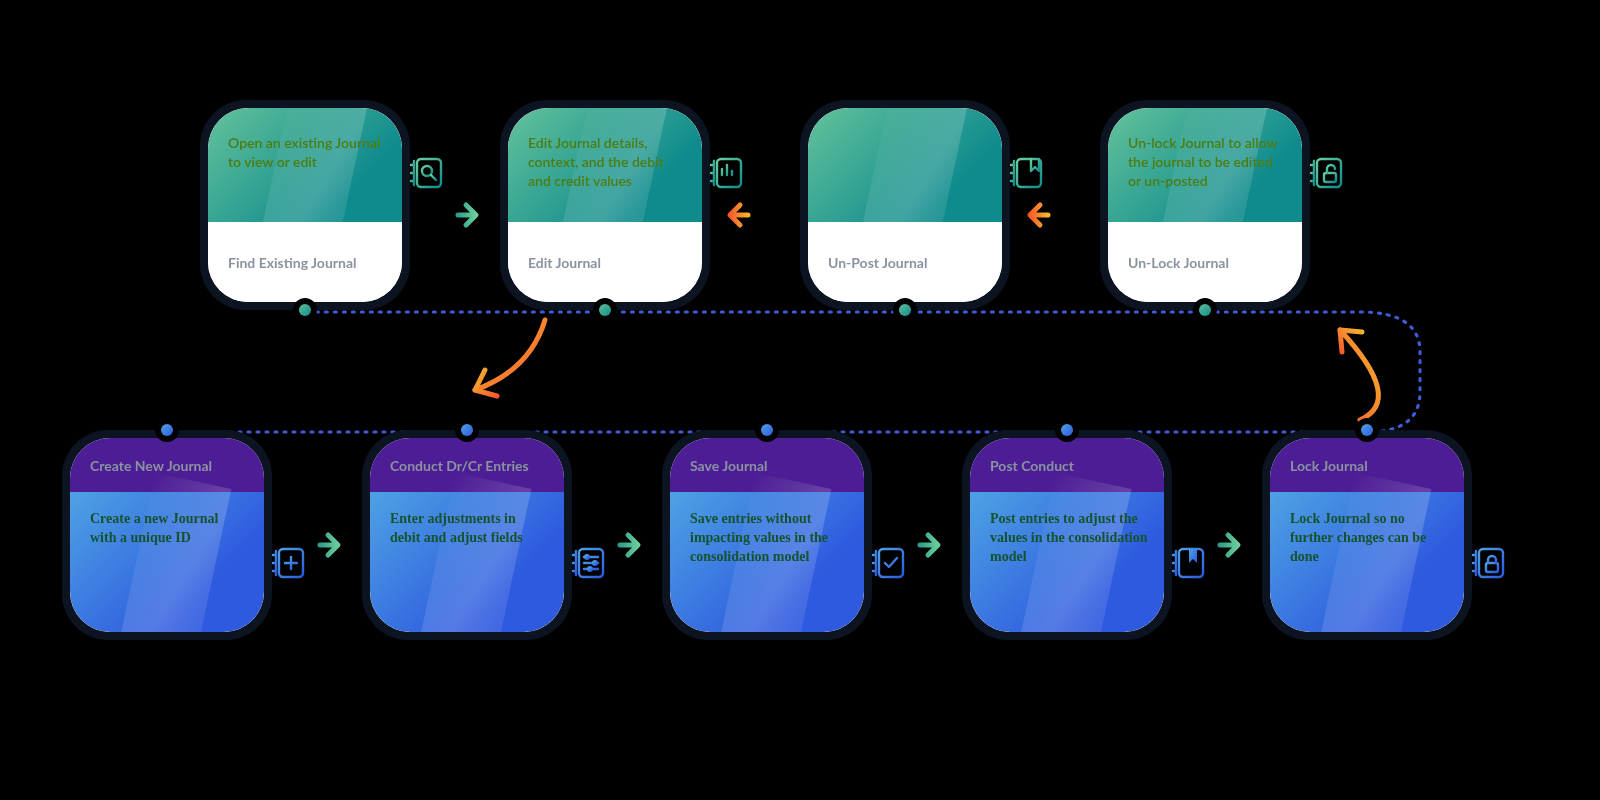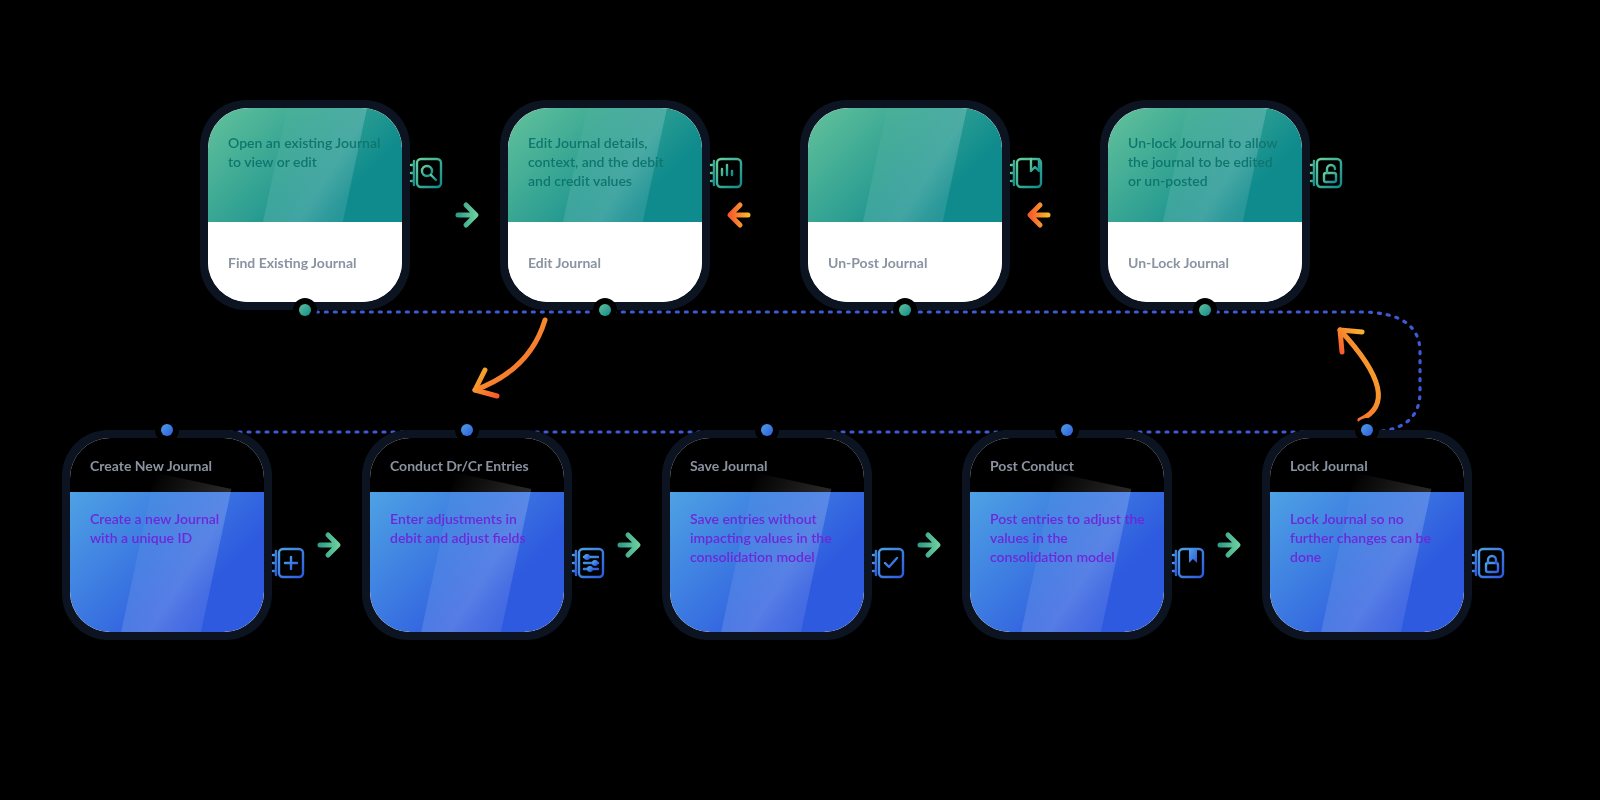--- a/index.html
+++ b/index.html
@@ -21,28 +21,28 @@
   
   .row{position:absolute;display:flex;gap:90px;}
   .row-top{left:200px;top:100px;}
   .row-bottom{left:62px;top:430px;}
   .card{position:relative;width:210px;height:210px;border-radius:46px;background:var(--dark);box-sizing:border-box;padding:8px;}
   .card-inner{position:relative;width:100%;height:100%;border-radius:40px;overflow:hidden;background:#fff;}
   
   .card.top .color-block{position:absolute;left:0;right:0;top:0;height:130px;border-radius:40px 40px 0 0;
     background:linear-gradient(135deg,var(--teal-grad-b) 0%,var(--teal-grad-a) 70%);}
   .card.top .sheen{position:absolute;left:30%;top:-10%;width:40%;height:180%;background:linear-gradient(110deg,rgba(255,255,255,0) 0%,rgba(255,255,255,0.18) 50%,rgba(255,255,255,0) 100%);transform:rotate(12deg);}
-  .card.top .desc{position:absolute;left:20px;right:16px;top:26px;color:#0f766e;font-size:14px;font-weight:600;line-height:1.35;}
+  .card.top .desc{position:absolute;left:20px;right:16px;top:26px;color:#4d7c0f;font-size:14px;font-weight:600;line-height:1.35;}
   .card.top .label{position:absolute;left:0;right:0;bottom:0;height:80px;background:#fff;display:flex;align-items:center;padding:0 20px;color:var(--text-muted);font-weight:700;font-size:14px;}
   
-  .card.bottom .label{position:absolute;left:0;right:0;top:0;height:54px;background:#000000;display:flex;align-items:center;padding:0 20px;color:var(--text-muted);font-weight:700;font-size:14px;}
+  .card.bottom .label{position:absolute;left:0;right:0;top:0;height:54px;background:#4c1d95;display:flex;align-items:center;padding:0 20px;color:var(--text-muted);font-weight:700;font-size:14px;}
   .card.bottom .color-block{position:absolute;left:0;right:0;bottom:0;height:140px;border-radius:0 0 40px 40px;
     background:linear-gradient(135deg,var(--blue-grad-b) 0%,var(--blue-grad-a) 70%);}
   .card.bottom .sheen{position:absolute;left:30%;top:-10%;width:40%;height:180%;background:linear-gradient(110deg,rgba(255,255,255,0) 0%,rgba(255,255,255,0.18) 50%,rgba(255,255,255,0) 100%);transform:rotate(12deg);}
-  .card.bottom .desc{position:absolute;left:20px;right:16px;bottom:32px;top:72px;color:#6d28d9;font-size:14px;font-weight:600;line-height:1.35;}
+  .card.bottom .desc{position:absolute;left:20px;right:16px;bottom:32px;top:72px;color:#14532d;font-size:14px;font-weight:600;line-height:1.35;font-family:Liberation Serif, serif;}
   
   .dot{position:absolute;width:24px;height:24px;border-radius:50%;background:#000;display:flex;align-items:center;justify-content:center;}
   .dot::after{content:"";width:12px;height:12px;border-radius:50%;}
   .dot-top{bottom:-12px;left:50%;transform:translateX(-50%);}
   .dot-top::after{background:linear-gradient(135deg,var(--teal-grad-b),var(--teal-grad-a));}
   .dot-bottom{top:-12px;left:50%;transform:translateX(-50%);}
   .dot-bottom::after{background:linear-gradient(135deg,var(--blue-grad-b),var(--blue-grad-a));}
   
   .side-icon{position:absolute;right:-40px;width:46px;height:46px;display:flex;align-items:center;justify-content:center;border-radius:8px;}
   .card.top .side-icon{top:50px;}

